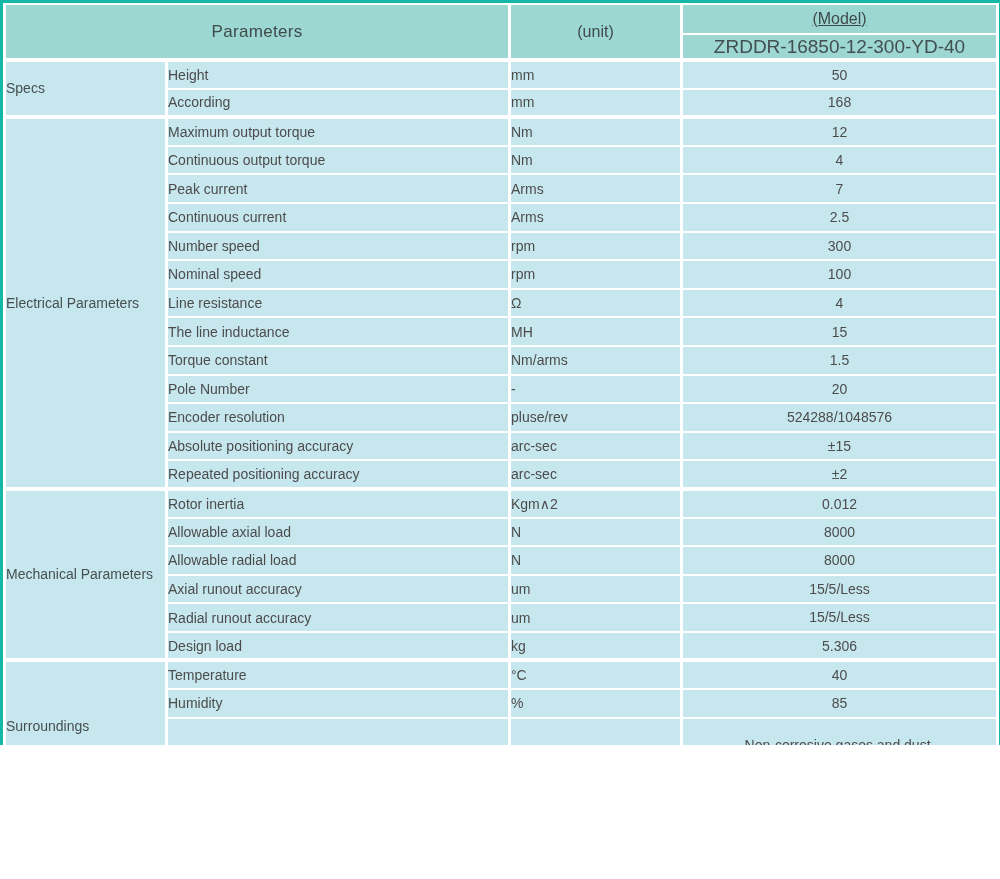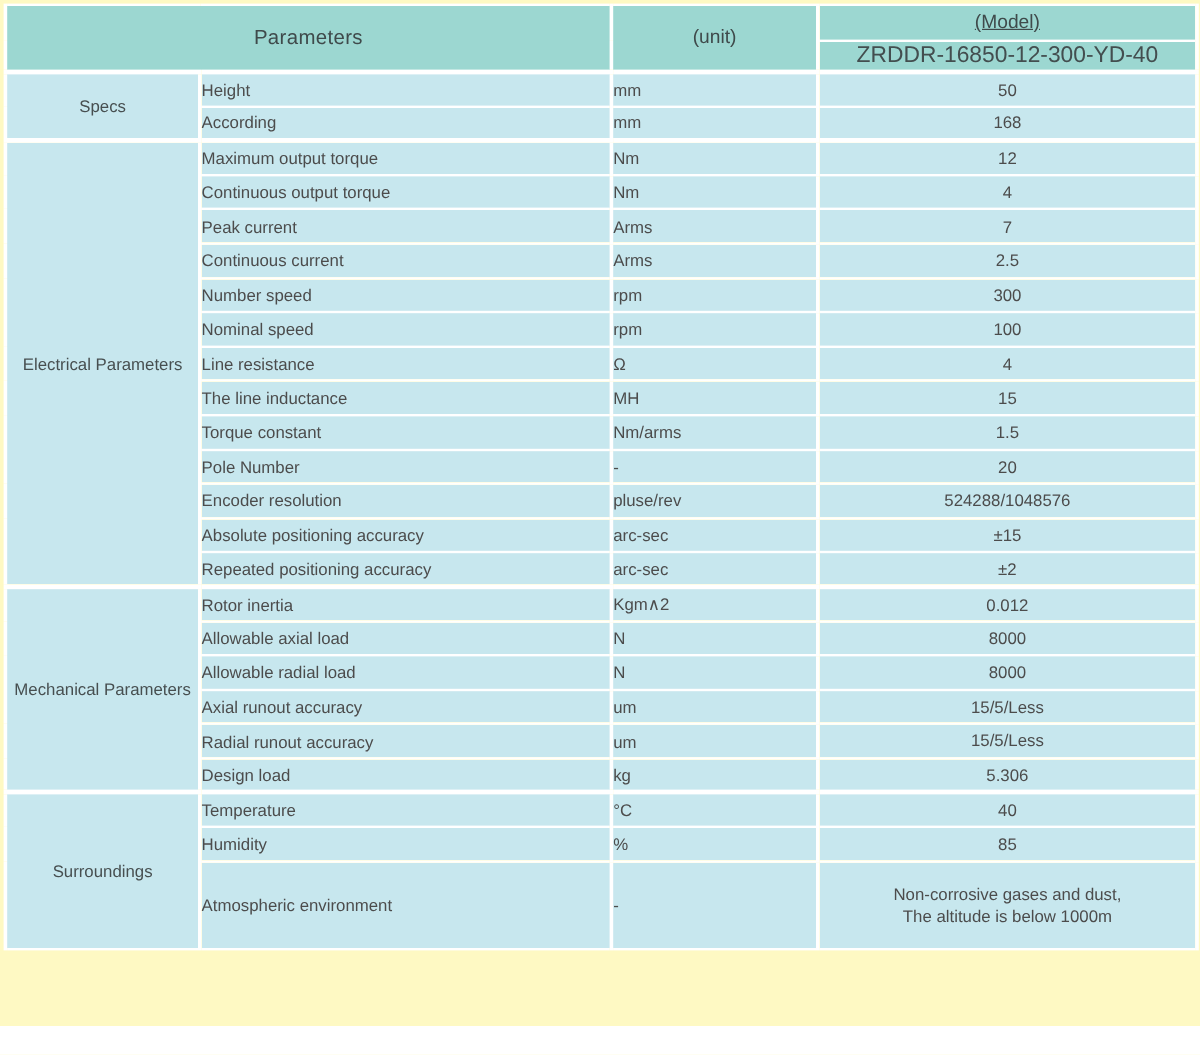--- a/index.html
+++ b/index.html
@@ -4,24 +4,24 @@
 <style>
   html, body {
     margin: 0;
     padding: 0;
     background: #ffffff;
     font-family: "Liberation Sans", "DejaVu Sans", sans-serif;
     color: #4a4a4a;
   }
   .page {
     width: 1000px;
-    height: 855px;
+    height: 745px;
     box-sizing: border-box;
     padding: 3px 4px 0 3px;
-    background: #fef9c3;
+    background: #14b8a6;
   }
   table.spec-table {
     width: 993px;
     border-collapse: collapse;
     table-layout: fixed;
   }
   table.spec-table td, table.spec-table th {
     border: 2px solid #ffffff;
     border-left-width: 3px;
     border-right-width: 3px;
@@ -45,21 +45,21 @@
   .th-unit { font-size: 16px; }
   .th-model { font-size: 16px; text-decoration: underline; }
   .th-model-value { font-size: 19px; color: #434e4f; }
 
   tbody td { background: #c7e7ee; font-size: 14px; color: #4c4c4c; }
   tbody tr { height: 28.6px; }
   tr.section-start td { border-top-width: 4px; }
   tr.tall { height: 73px; }
 
   td.section-cell {
-    text-align: center;
+    text-align: left;
     font-size: 14px;
     color: #474f50;
     line-height: 1.35;
     padding: 0 18px;
   }
   td.param-cell {
     text-align: left;
     padding-left: 25px;
   }
   td.unit-cell { text-align: left; }

